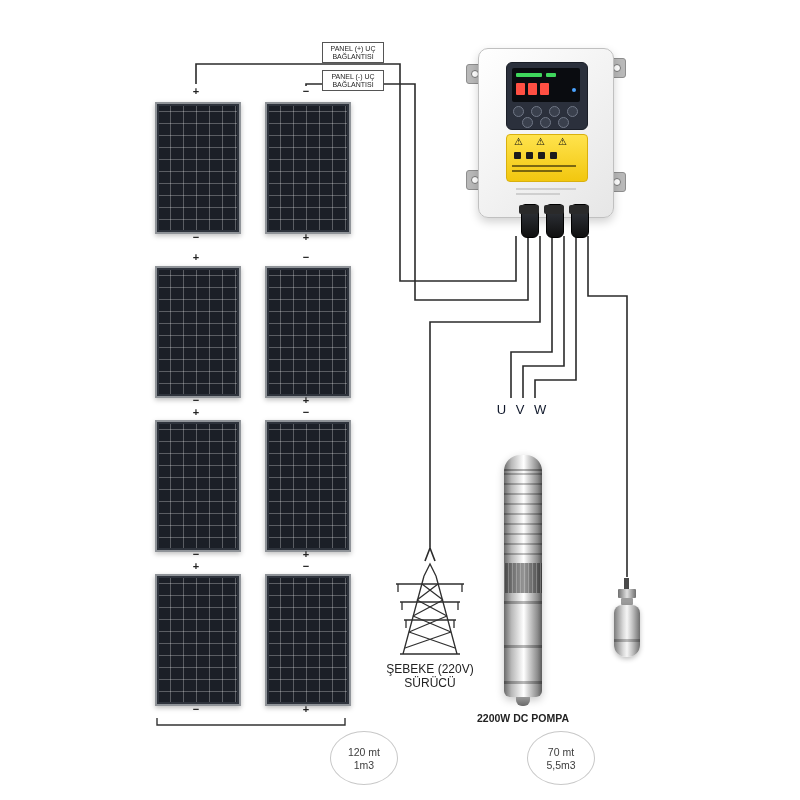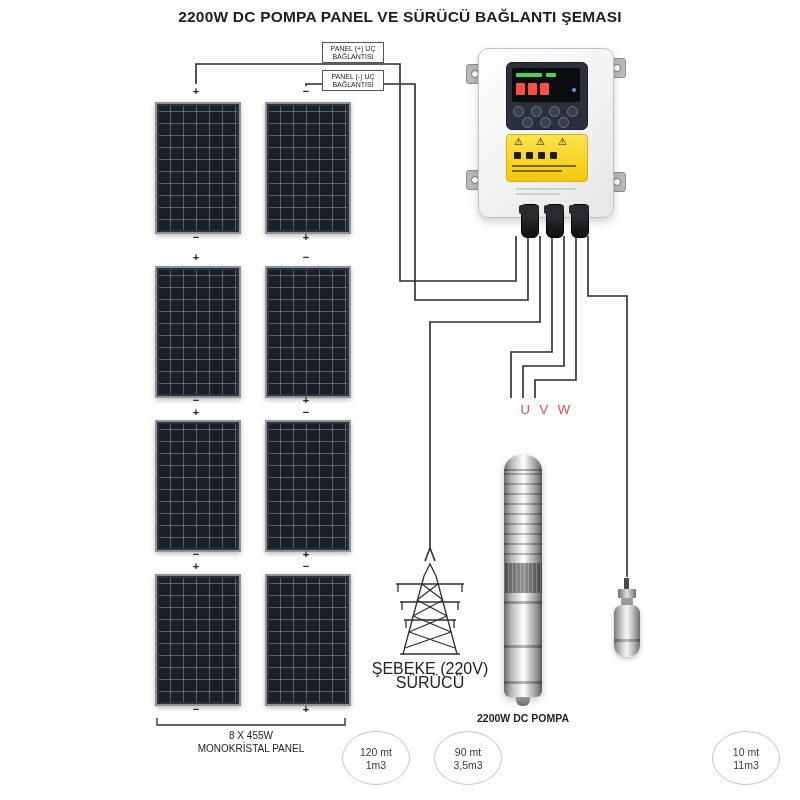--- a/index.html
+++ b/index.html
@@ -35,21 +35,21 @@
   .sticker{position:absolute;left:506px;top:134px;width:80px;height:46px;border-radius:4px;z-index:4;
     background:linear-gradient(180deg,#ffe34d,#f2c70f);border:1px solid #d9b00e;}
   .warn{position:absolute;font-size:10px;line-height:10px;color:#111;z-index:5;}
   .sticker-sq{position:absolute;width:7px;height:7px;background:#1c1c1c;border-radius:1px;z-index:5;}
   .sticker-bar{position:absolute;height:2px;background:rgba(0,0,0,.5);z-index:5;}
   .label-line{position:absolute;height:2px;background:#cfcfcf;z-index:4;}
   .gland{position:absolute;top:204px;width:16px;height:32px;border-radius:4px 4px 6px 6px;z-index:4;
     background:linear-gradient(180deg,#34383f,#101010);border:1px solid #000;}
   .gland::before{content:"";position:absolute;left:-3px;top:0;width:20px;height:9px;background:#2a2a2a;border-radius:2px;}
   
-  .uvw{position:absolute;left:473px;top:402px;width:100px;text-align:right;font-size:13px;letter-spacing:3px;color:#ef4444;z-index:3;}
+  .uvw{position:absolute;left:473px;top:402px;width:100px;text-align:center;font-size:13px;letter-spacing:3px;color:#0f172a;z-index:3;}
   
   .pump{position:absolute;left:504px;top:455px;width:38px;height:242px;border-radius:16px 16px 6px 6px;overflow:hidden;z-index:3;
     background:linear-gradient(90deg,#6b6b6b 0,#b9b9b9 20%,#f0f0f0 45%,#ffffff 52%,#d4d4d4 65%,#8d8d8d 88%,#5c5c5c 100%);
     box-shadow:0 3px 8px rgba(0,0,0,.22);}
   .pump-capline{position:absolute;left:0;top:14px;width:100%;height:2px;background:rgba(0,0,0,.3);}
   .pump-ribs{position:absolute;left:0;top:18px;width:100%;height:84px;
     background:repeating-linear-gradient(180deg, rgba(0,0,0,.25) 0 2px, transparent 2px 10px);}
   .pump-screen{position:absolute;left:0;top:108px;width:100%;height:30px;background:rgba(20,20,20,.45);
     background-image:repeating-linear-gradient(90deg, rgba(255,255,255,.25) 0 1px, transparent 1px 4px);}
   .pump-band{position:absolute;left:0;width:100%;height:3px;background:rgba(0,0,0,.28);}
@@ -57,33 +57,32 @@
     background:linear-gradient(180deg,#9a9a9a,#6a6a6a);}
   
   .sensor{position:absolute;left:613px;top:578px;width:28px;height:82px;z-index:3;}
   .sensor-stem{position:absolute;left:11px;top:0;width:5px;height:13px;background:#4a4a4a;}
   .sensor-nut{position:absolute;left:5px;top:11px;width:18px;height:9px;background:linear-gradient(90deg,#6f6f6f,#e0e0e0 50%,#6f6f6f);border-radius:1px;}
   .sensor-collar{position:absolute;left:8px;top:20px;width:12px;height:7px;background:#9c9c9c;border-radius:1px;}
   .sensor-float{position:absolute;left:1px;top:27px;width:26px;height:52px;border-radius:8px 8px 12px 12px;overflow:hidden;
     background:linear-gradient(90deg,#7c7c7c,#d9d9d9 35%,#f5f5f5 50%,#c4c4c4 70%,#6f6f6f);box-shadow:0 2px 5px rgba(0,0,0,.25);}
   .sensor-band{position:absolute;left:0;top:34px;width:100%;height:3px;background:rgba(0,0,0,.25);}
   
-  .comp-label{position:absolute;text-align:center;font-size:16px;line-height:14px;color:#222;z-index:3;}
+  .comp-label{position:absolute;text-align:center;font-size:12px;line-height:14px;color:#222;z-index:3;}
   .pump-label{position:absolute;left:448px;top:712px;width:150px;text-align:center;font-size:10.5px;font-weight:700;color:#222;z-index:3;}
   
   .badge{position:absolute;top:731px;width:66px;height:52px;border:1.5px solid #c8c8c8;border-radius:50%;
     display:flex;flex-direction:column;align-items:center;justify-content:center;gap:1px;z-index:3;background:#fff;}
   .badge div{font-size:10.5px;line-height:12px;color:#3d3d3d;}
 </style>
 </head>
 <body>
 
 <div class="stage">
 
-  <div class="abs title">2200W DC POMPA PANEL VE SÜRÜCÜ BAĞLANTI ŞEMASI</div>
 
   <svg class="wires" width="800" height="800" viewBox="0 0 800 800">
     <g fill="none" stroke="#2b2b2b" stroke-width="1.6">
       <path d="M196 84 L196 64 L400 64 L400 281 L516 281 L516 236"></path>
       <path d="M306 86 L306 84 L415 84 L415 300 L528 300 L528 236"></path>
       <path d="M540 236 L540 322 L430 322 L430 548 M430 548 L425 561 M430 548 L435 561"></path>
       <path d="M552 236 L552 352 L511 352 L511 398"></path>
       <path d="M564 236 L564 366 L523 366 L523 398"></path>
       <path d="M576 236 L576 380 L535 380 L535 398"></path>
       <path d="M588 236 L588 296 L627 296 L627 577"></path>
@@ -132,24 +131,20 @@
 
   <div class="mark" style="left:296px;top:86px">−</div>
   <div class="mark" style="left:296px;top:232px">+</div>
   <div class="mark" style="left:296px;top:252px">−</div>
   <div class="mark" style="left:296px;top:395px">+</div>
   <div class="mark" style="left:296px;top:407px">−</div>
   <div class="mark" style="left:296px;top:549px">+</div>
   <div class="mark" style="left:296px;top:561px">−</div>
   <div class="mark" style="left:296px;top:704px">+</div>
 
-  <div class="array-caption">
-    <div>8 X 455W</div>
-    <div>MONOKRİSTAL PANEL</div>
-  </div>
 
   <div class="ear" style="left:466px;top:64px"></div>
   <div class="ear" style="left:466px;top:170px"></div>
   <div class="ear" style="left:608px;top:58px"></div>
   <div class="ear" style="left:608px;top:172px"></div>
   <div class="enclosure"></div>
   <div class="bezel"></div>
   <div class="screen"></div>
   <div class="scr-green" style="left:516px;top:73px;width:26px"></div>
   <div class="scr-green" style="left:546px;top:73px;width:10px"></div>
@@ -200,26 +195,22 @@
       <div class="sensor-band"></div>
     </div>
   </div>
 
   <div class="comp-label" style="left:365px;top:662px;width:130px">
     <div>ŞEBEKE (220V)</div>
     <div>SÜRÜCÜ</div>
   </div>
   <div class="pump-label">2200W DC POMPA</div>
 
-  <div class="badge" style="left:342px">
+  <div class="badge" style="left:330px">
     <div>120 mt</div>
     <div>1m3</div>
   </div>
-  <div class="badge" style="left:434px">
-    <div>90 mt</div>
-    <div>3,5m3</div>
-  </div>
-  <div class="badge" style="left:712px">
-    <div>10 mt</div>
-    <div>11m3</div>
+  <div class="badge" style="left:527px">
+    <div>70 mt</div>
+    <div>5,5m3</div>
   </div>
 
 </div>
 
 </body></html>

